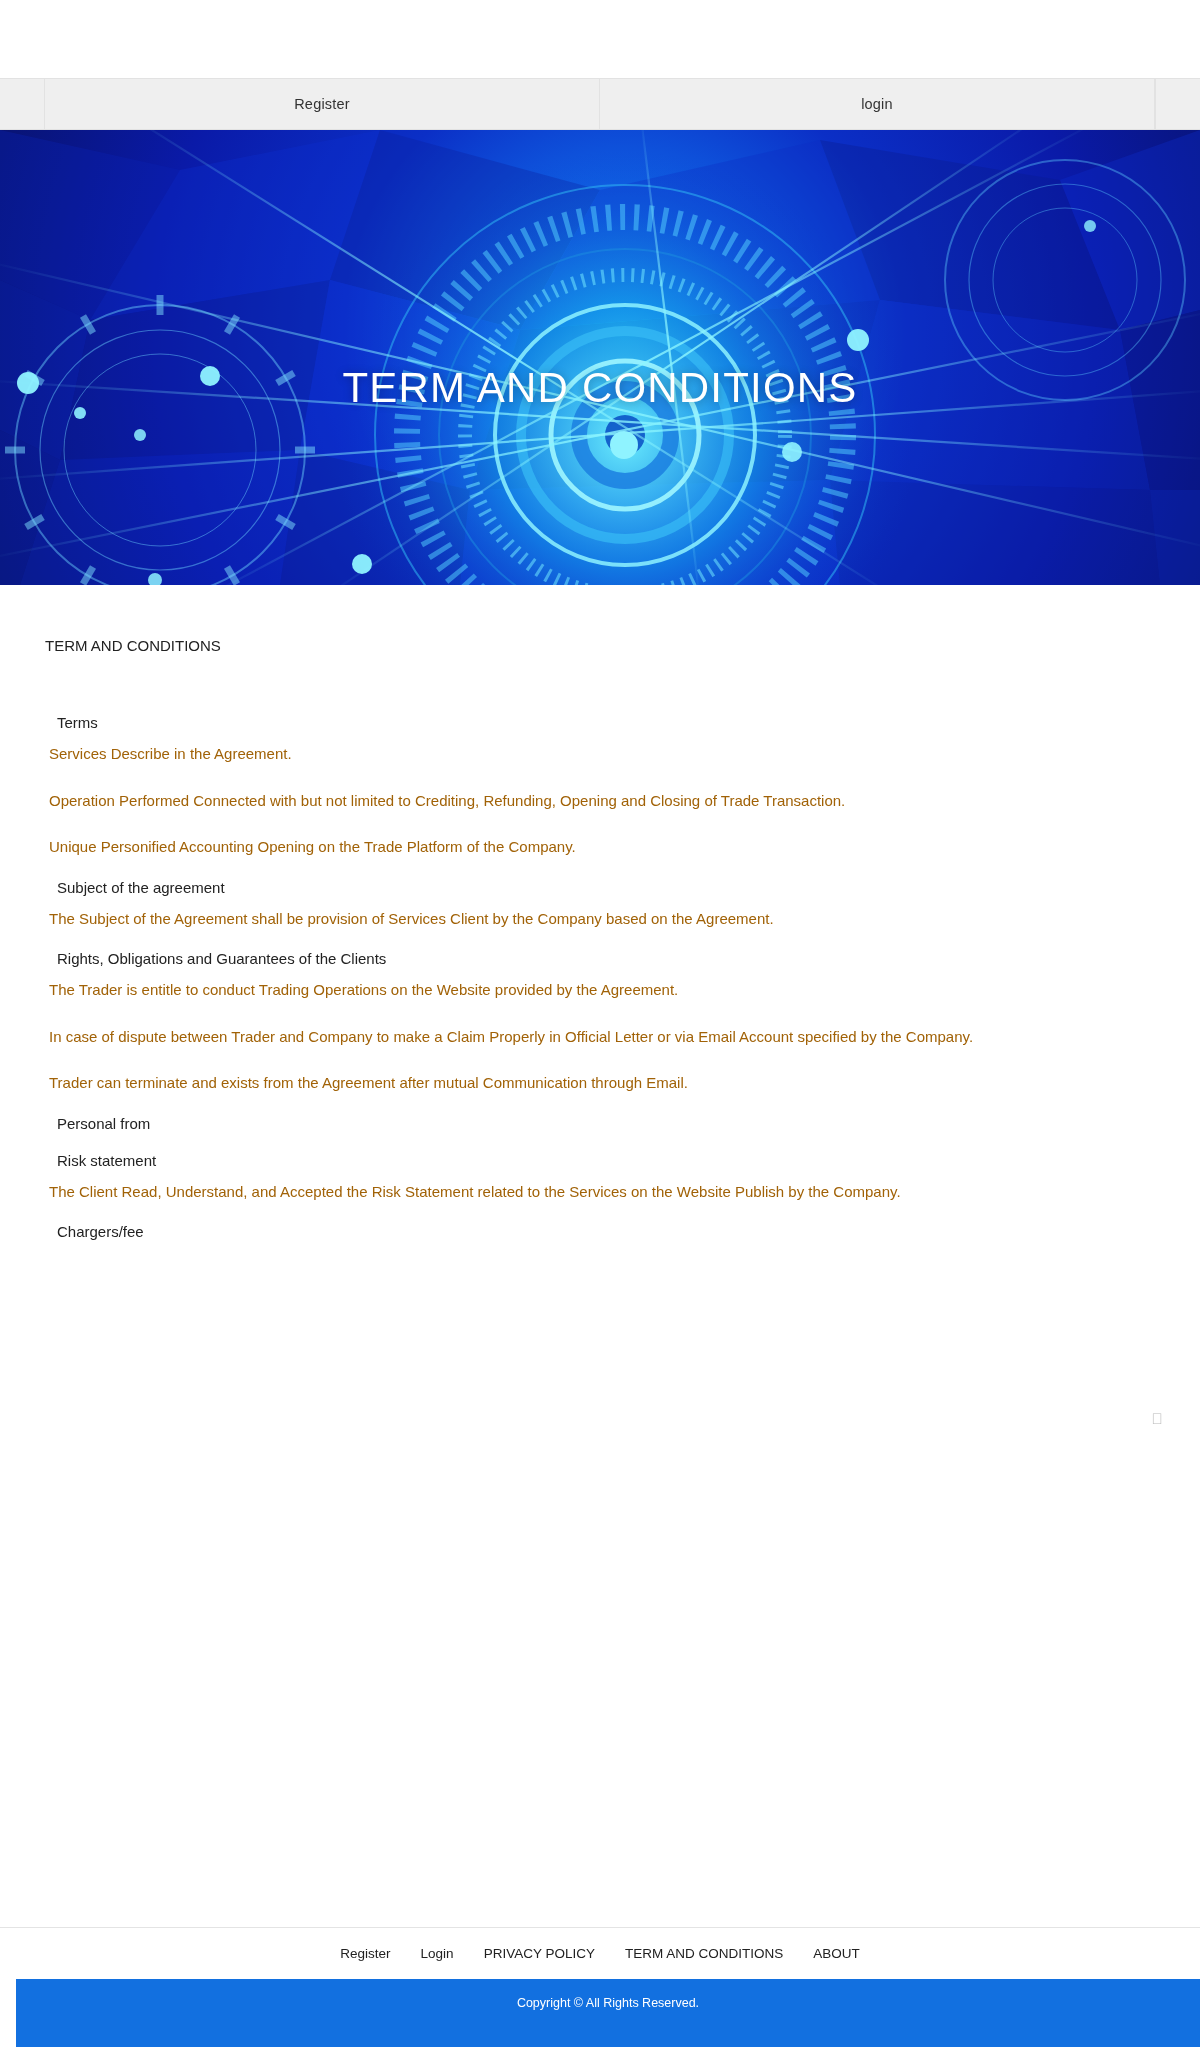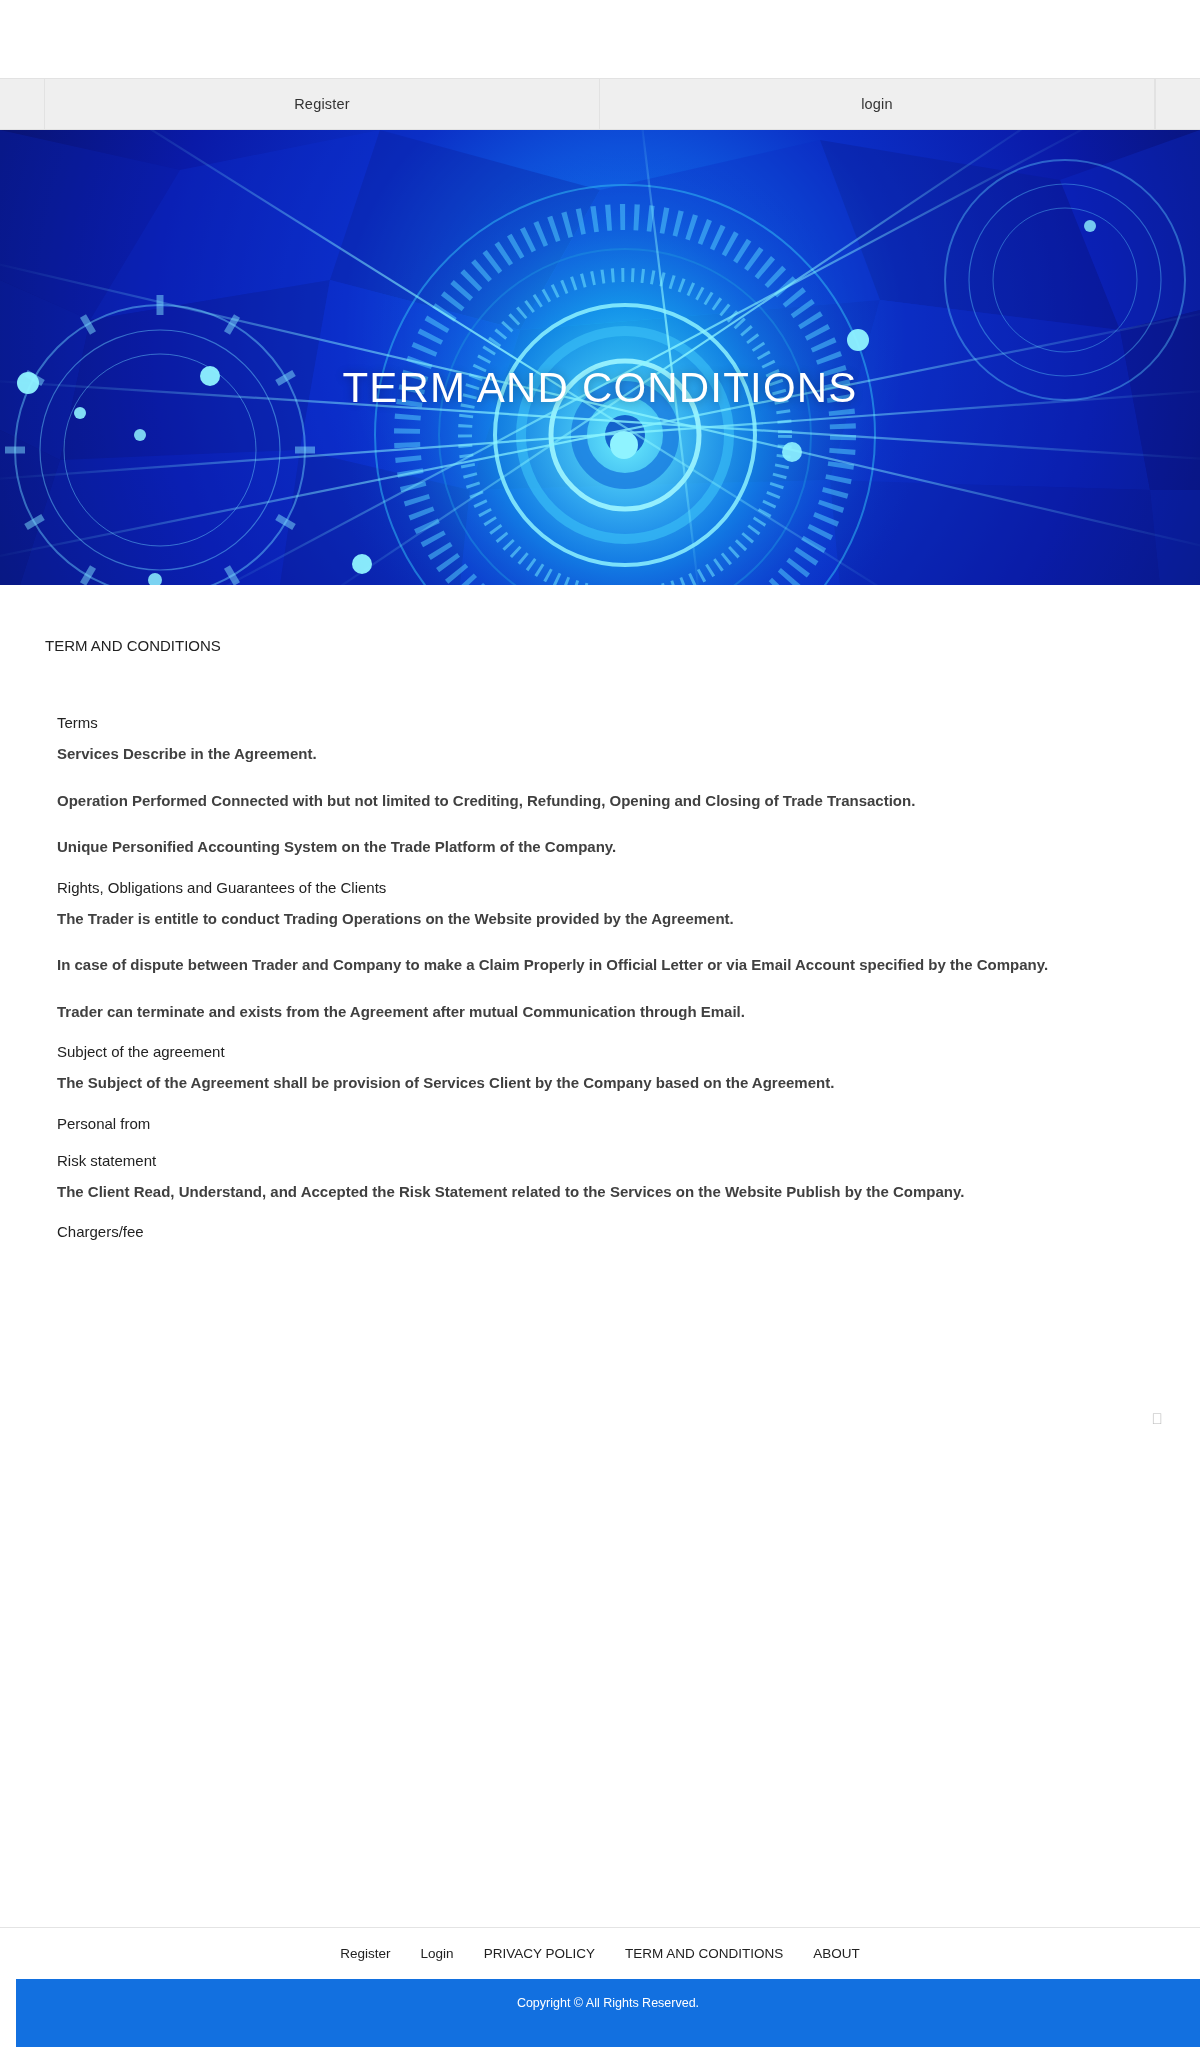--- a/index.html
+++ b/index.html
@@ -94,23 +94,23 @@
   .sec { margin-bottom: 20px; }
   .sec h3 {
     font-size: 15px;
     font-weight: 400;
     color: #222;
     margin: 0 0 12px 12px;
   }
   .sec p {
     font-size: 15px;
     line-height: 1.5;
-    color: #404040;
-    margin: 0 0 24px 12px;
-    font-weight: 700;
+    color: #a16207;
+    margin: 0 0 24px 4px;
+    font-weight: 400;
   }
   .sec p:last-child { margin-bottom: 0; }
 
   
   .scroll-top {
     position: absolute;
     right: 33px;
     top: 1408px;
     width: 20px;
     height: 22px;
@@ -274,33 +274,33 @@
   <h1 class="hero-title">TERM AND CONDITIONS</h1>
 </section>
 
 <main class="content">
   <div class="doc-title">TERM AND CONDITIONS</div>
 
   <section class="sec">
     <h3>Terms</h3>
     <p>Services Describe in the Agreement.</p>
     <p>Operation Performed Connected with but not limited to Crediting, Refunding, Opening and Closing of Trade Transaction.</p>
-    <p>Unique Personified Accounting System on the Trade Platform of the Company.</p>
+    <p>Unique Personified Accounting Opening on the Trade Platform of the Company.</p>
+  </section>
+
+  <section class="sec">
+    <h3>Subject of the agreement</h3>
+    <p>The Subject of the Agreement shall be provision of Services Client by the Company based on the Agreement.</p>
   </section>
 
   <section class="sec">
     <h3>Rights, Obligations and Guarantees of the Clients</h3>
     <p>The Trader is entitle to conduct Trading Operations on the Website provided by the Agreement.</p>
     <p>In case of dispute between Trader and Company to make a Claim Properly in Official Letter or via Email Account specified by the Company.</p>
     <p>Trader can terminate and exists from the Agreement after mutual Communication through Email.</p>
-  </section>
-
-  <section class="sec">
-    <h3>Subject of the agreement</h3>
-    <p>The Subject of the Agreement shall be provision of Services Client by the Company based on the Agreement.</p>
   </section>
 
   <section class="sec">
     <h3>Personal from</h3>
   </section>
 
   <section class="sec">
     <h3>Risk statement</h3>
     <p>The Client Read, Understand, and Accepted the Risk Statement related to the Services on the Website Publish by the Company.</p>
   </section>

